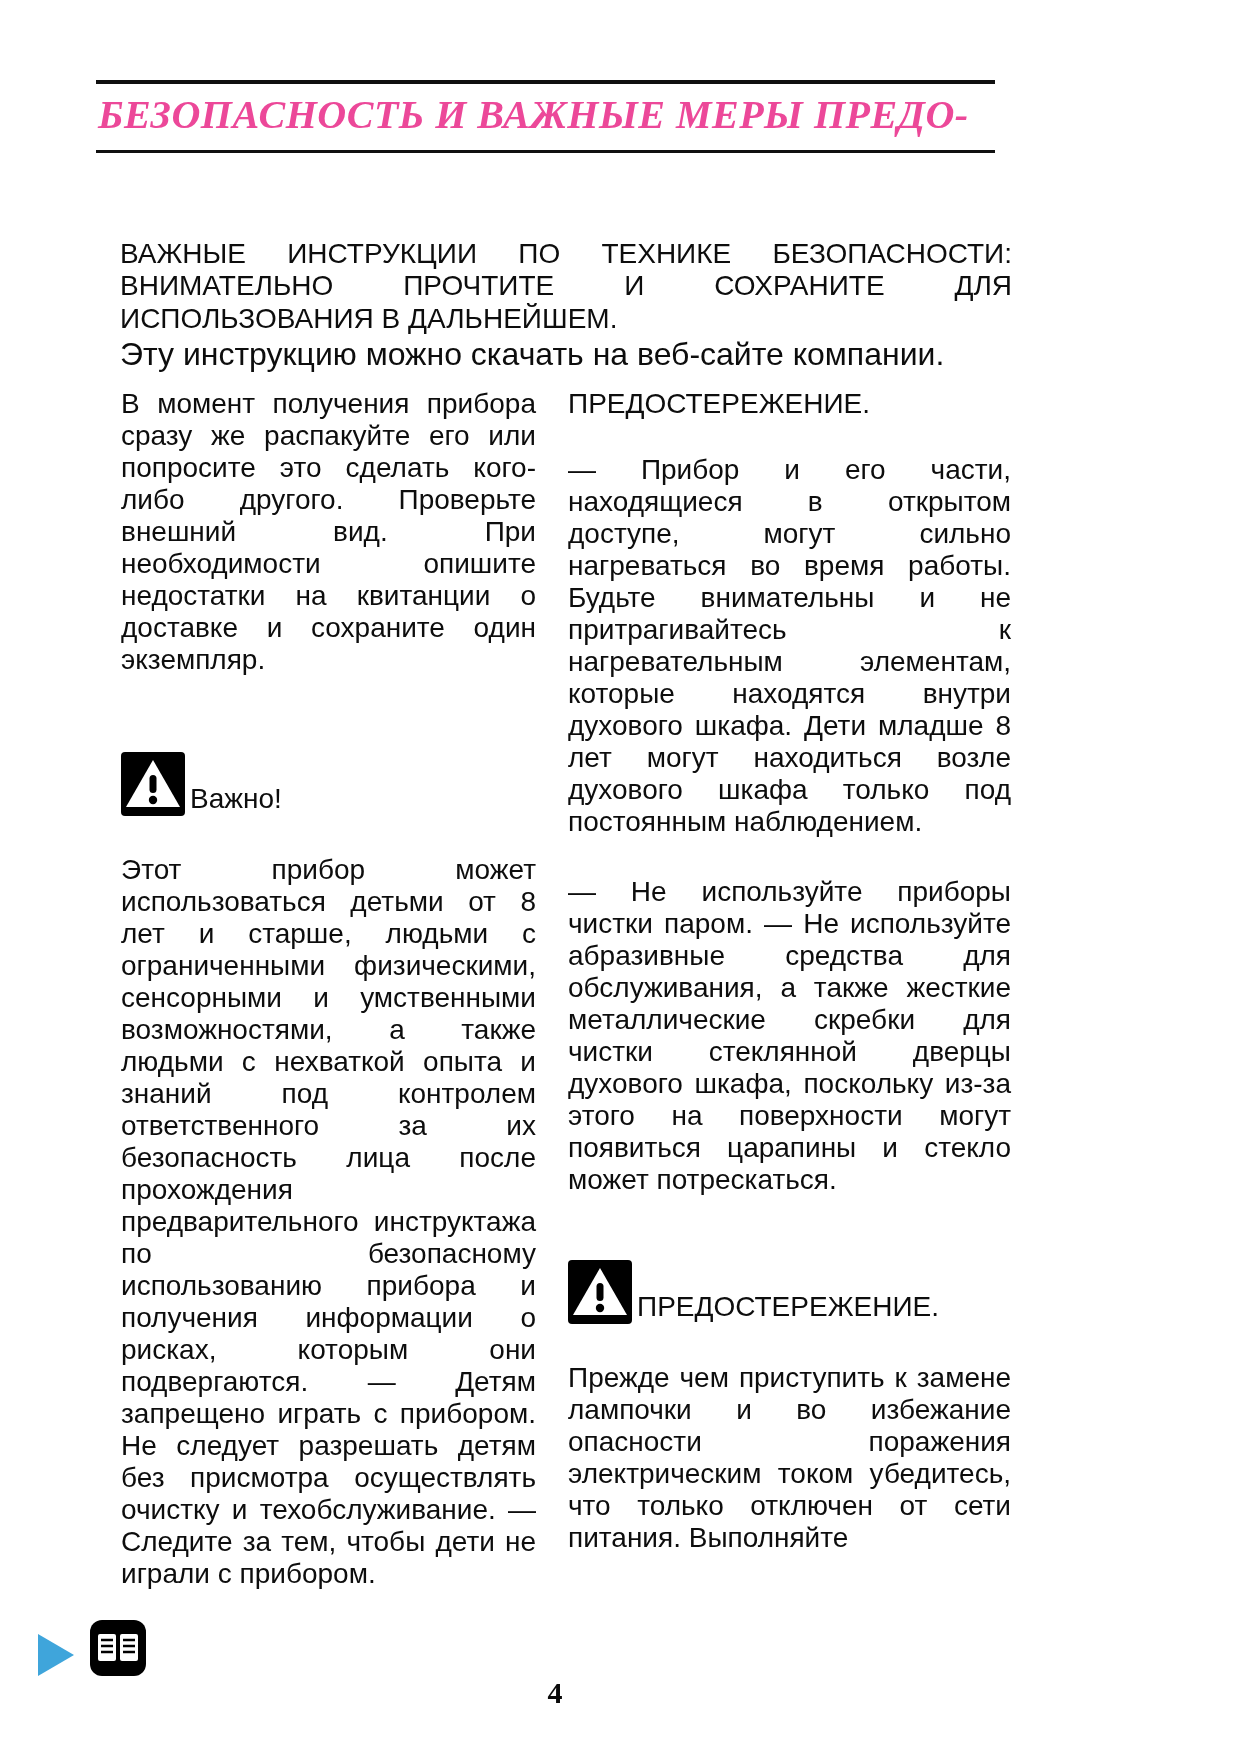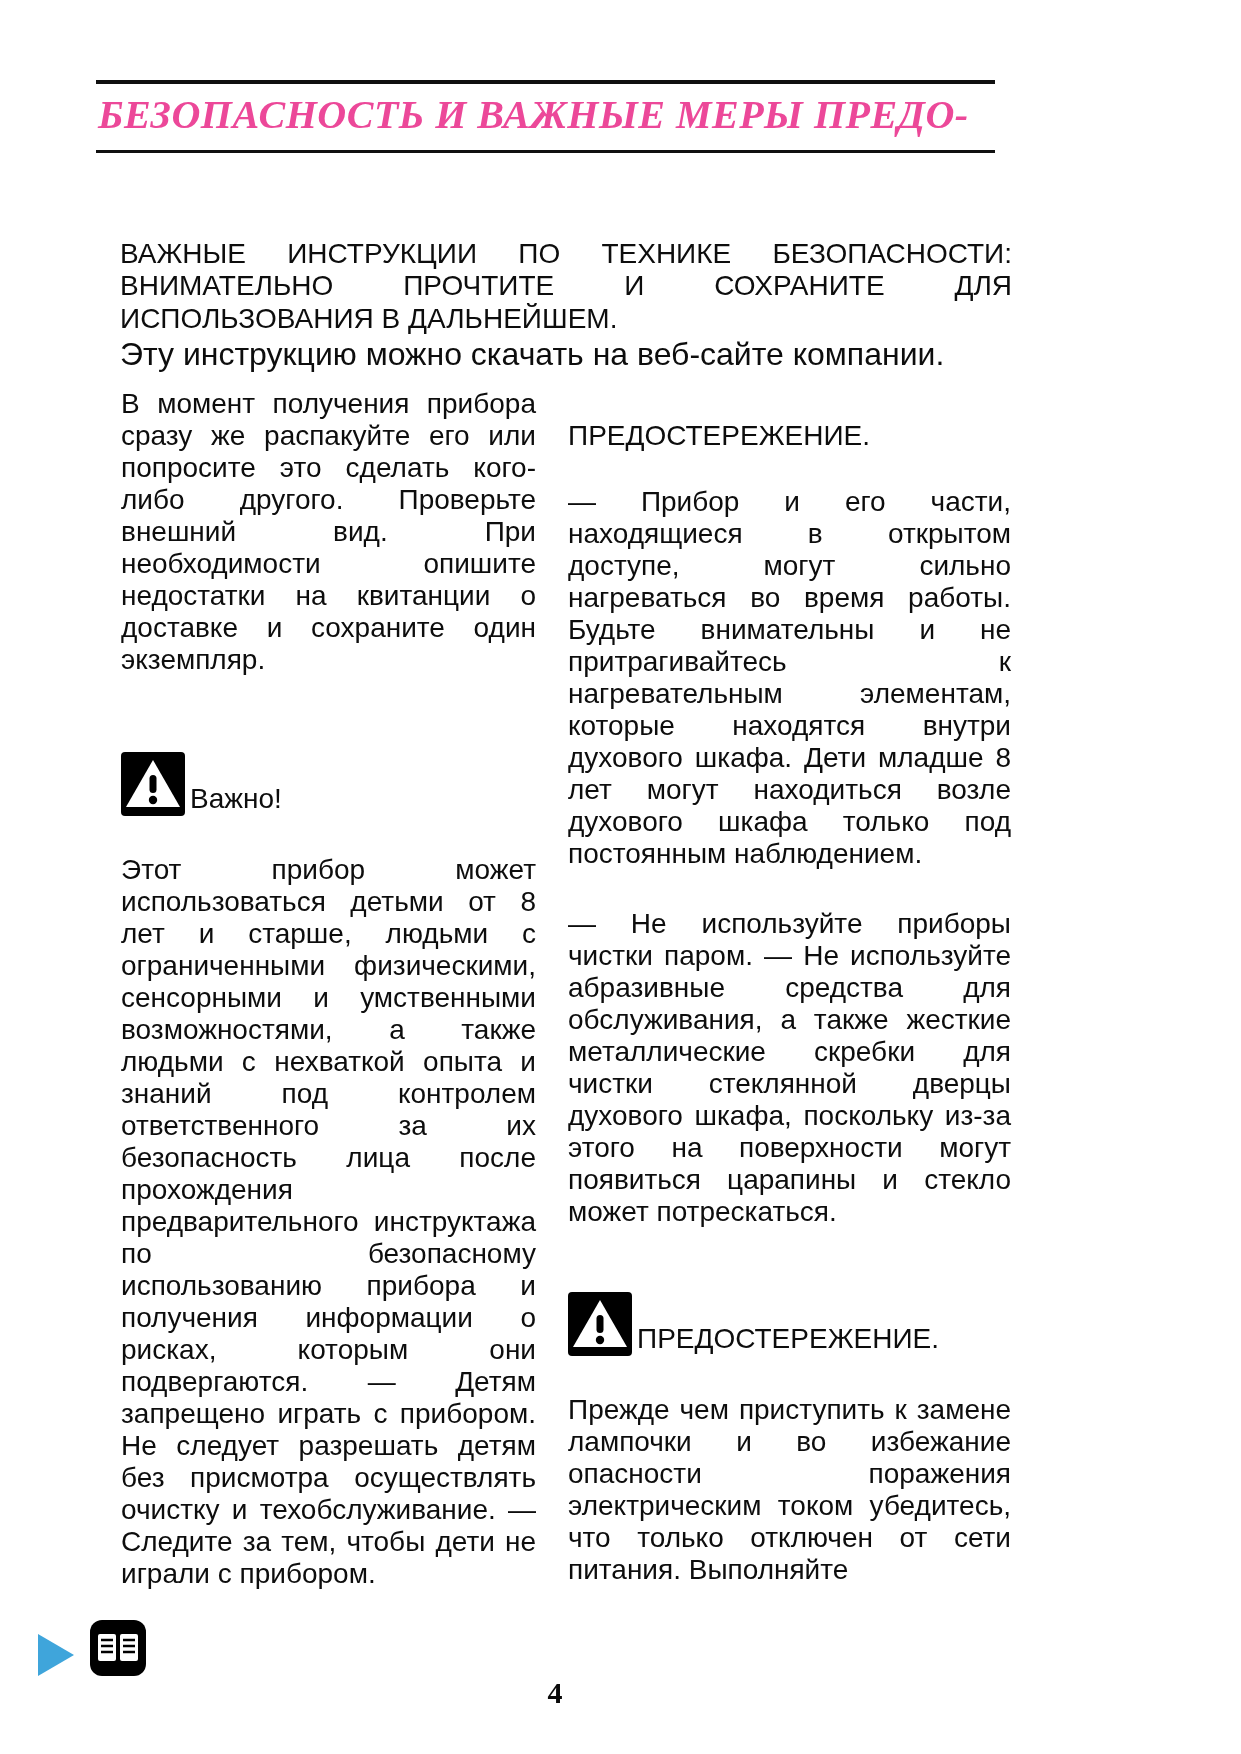--- a/index.html
+++ b/index.html
@@ -54,21 +54,21 @@
   .columns {
     position: absolute;
     left: 120px;
     top: 388px;
     width: 892px;
     display: flex;
     gap: 32px;
     justify-content: center;
   }
   .col-left  { width: 415px; }
-  .col-right { width: 443px; margin-top: 32px; }
+  .col-right { width: 443px; }
 
   .body-par {
     font-size: 28px;
     line-height: 32px;
     text-align: justify;
   }
   .col-heading {
     font-size: 28px;
     line-height: 32px;
   }

